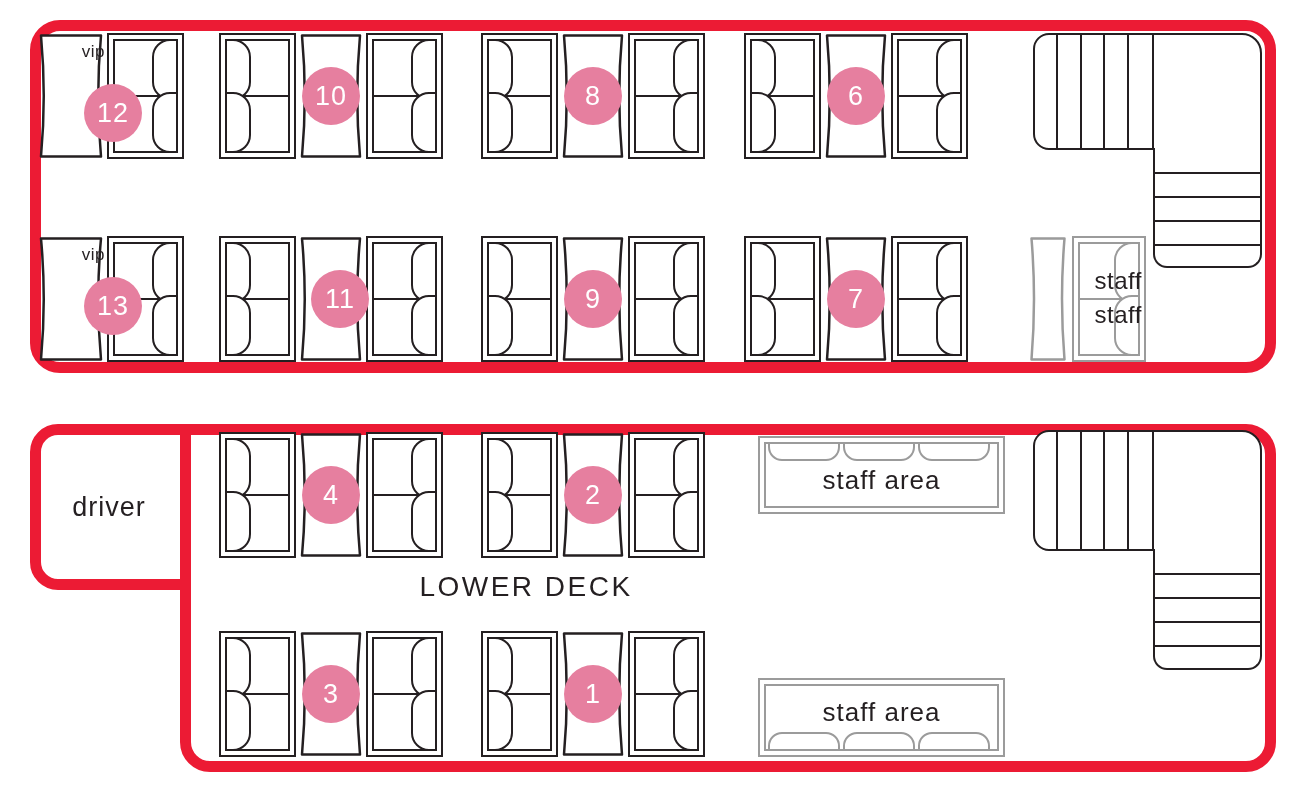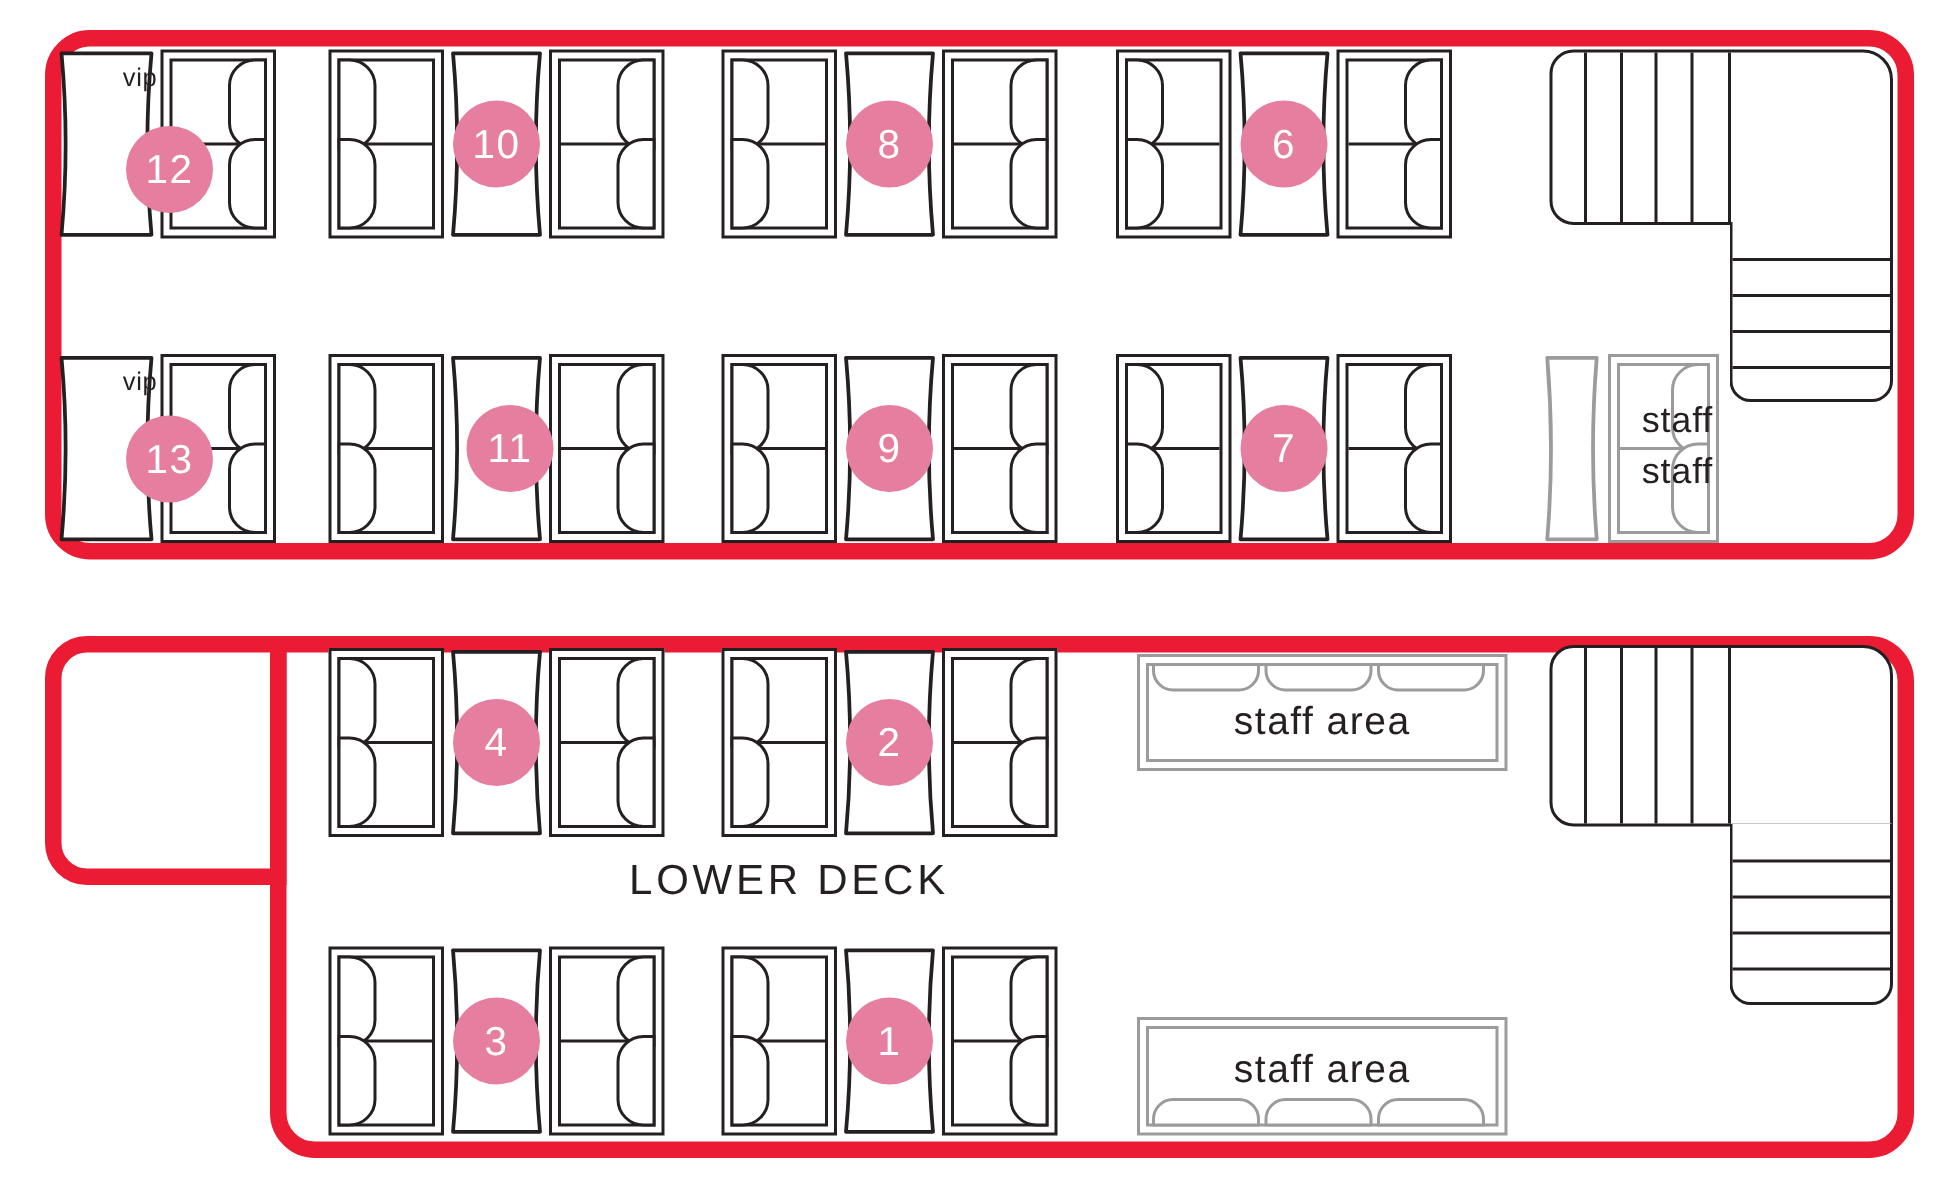--- a/index.html
+++ b/index.html
@@ -194,20 +194,21 @@
     <div class="s-col" style="top:115px;height:120px">
       <i class="sh" style="top:24px"></i>
         <i class="sh" style="top:48px"></i>
       <i class="sh" style="top:72px"></i>
         <i class="sh" style="top:96px"></i>
     </div>
   </div>
 
   <div class="outline" style="left:30px;top:424px;width:161px;height:166px;border-radius:28px 0 0 28px"></div>
   <div class="outline" style="left:180px;top:424px;width:1096px;height:348px;border-radius:0 30px 30px 30px"></div>
+  <div class="driver-label" style="left:41px;top:437px;width:136px;height:140px">driver</div>
   <div class="deck-title" style="left:416px;top:571px;width:220px">LOWER DECK</div>
 
   <div class="booth bL" style="left:219px;top:432px">
       <div class="in">
         <i class="mid"></i>
       </div>
     </div>
   <div class="booth bR" style="left:366px;top:432px">
       <div class="in">
         <i class="mid"></i>

